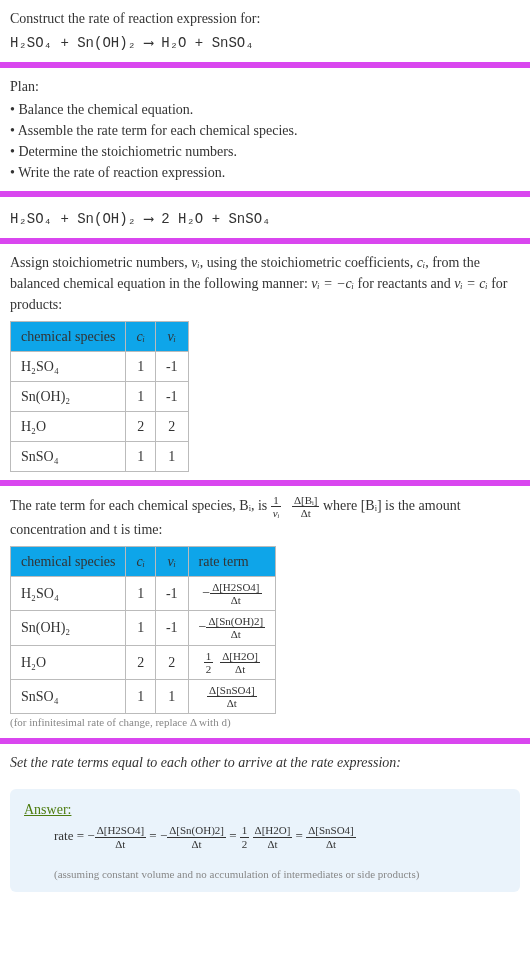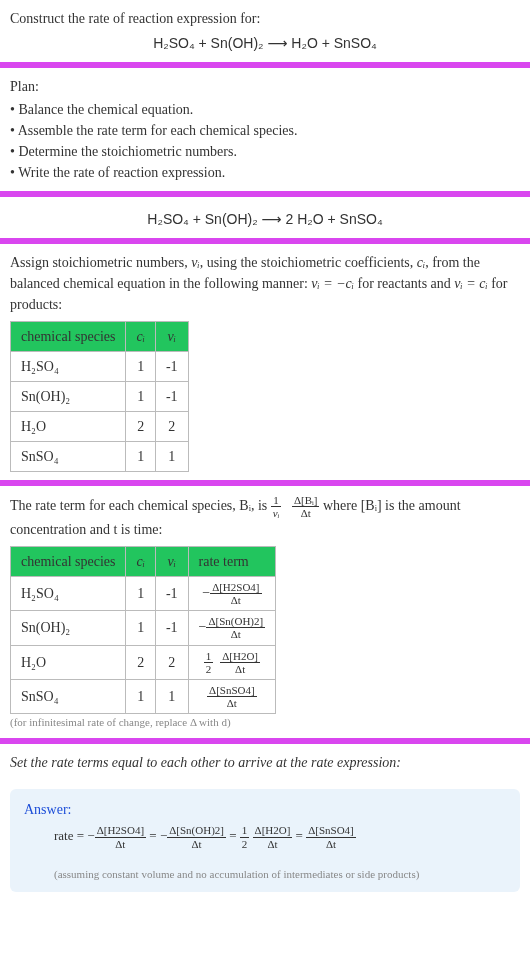--- a/index.html
+++ b/index.html
@@ -17,60 +17,60 @@
     }
     .section {
       padding: 8px 10px;
       border-bottom: 6px solid #d946ef;
     }
     .section.no-border {
       border-bottom: none;
       font-style: italic;
     }
     .equation {
-      font-family: Liberation Sans, sans-serif;
+      font-family: Liberation Mono, monospace;
       margin-top: 4px;
-      text-align: center;
     }
     .plan-list {
       list-style: none;
       margin-top: 2px;
     }
     .plan-list li::before {
       content: "• ";
     }
     table {
       border-collapse: collapse;
       margin-top: 6px;
     }
     th, td {
       border: 1px solid #bbb;
       padding: 4px 10px;
       text-align: left;
       font-weight: normal;
     }
     th {
-      background: #22c55e;
+      background: #0ea5e9;
     }
     .italic {
       font-style: italic;
     }
     .note {
       font-size: 11px;
       color: #888;
     }
     .answer-box {
       background: #eaf3fb;
       border-radius: 6px;
       padding: 10px 14px;
       margin: 8px 10px 10px 10px;
     }
     .answer-label {
-      color: #1d4ed8;
+      color: #4d7c0f;
       margin-bottom: 4px;
+      text-decoration: underline;
     }
     .answer-content {
       padding-left: 30px;
       font-size: 13px;
     }
     .answer-note {
       font-size: 11px;
       color: #888;
       padding-left: 30px;
       margin-top: 16px;

